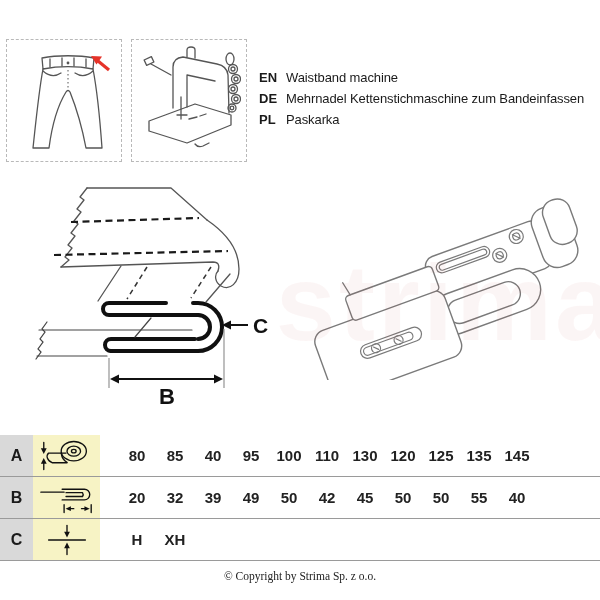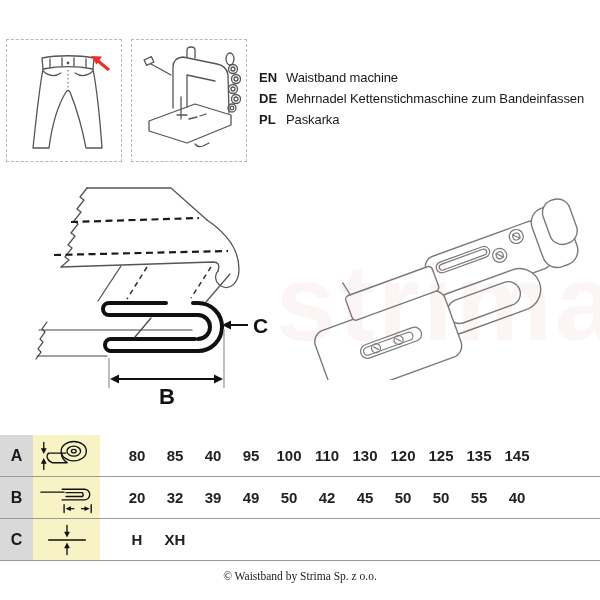--- a/index.html
+++ b/index.html
@@ -265,15 +265,15 @@
         </svg>
       </div>
       <div class="cell-values">
         <span class="val">H</span>
         <span class="val">XH</span>
       </div>
     </div>
 
   </div>
 
-  <div class="copyright">© Waistband by Strima Sp. z o.o.</div>
+  <div class="copyright">© Copyright by Strima Sp. z o.o.</div>
 
 </div>
 
 </body></html>

